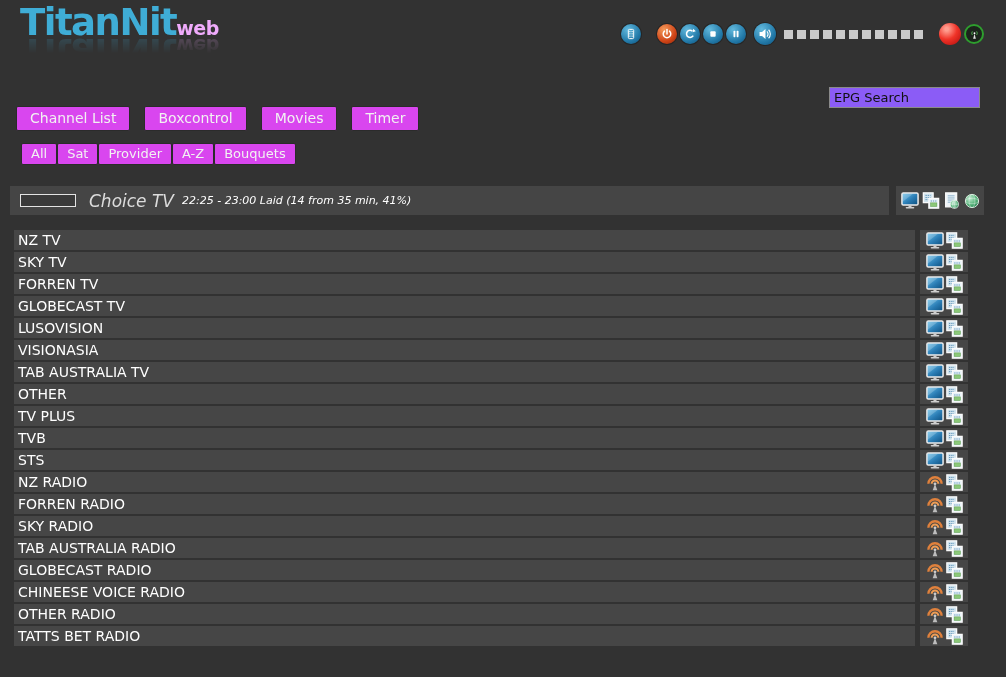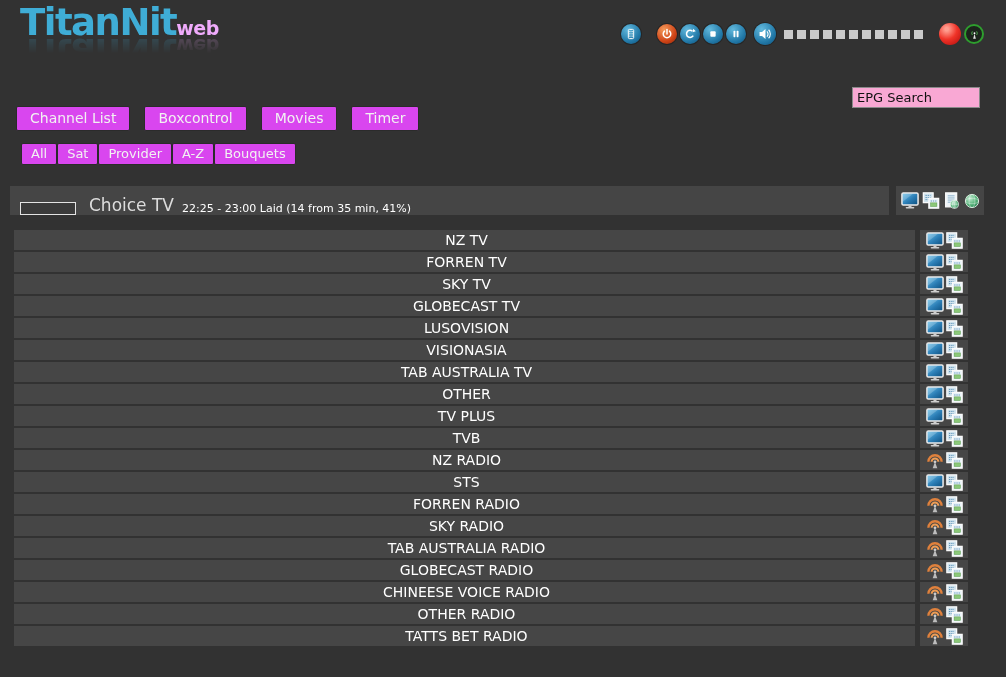--- a/index.html
+++ b/index.html
@@ -44,47 +44,47 @@
   }
   .stream {
     width:20px; height:20px; border-radius:50%; margin-left:3px;
     background:#1c241c; border:2px solid #2e9e2e;
     display:flex; align-items:center; justify-content:center;
   }
   .stream svg { width:13px; height:13px; display:block; }
 
   .search { position:absolute; top:87px; right:26px; }
   .search input {
-    width:128px; height:21px; background:#f9a8d4; color:#111;
+    width:151px; height:21px; background:#8b5cf6; color:#111;
     border:1px solid #8a8a8a; font-family:"DejaVu Sans","Liberation Sans",sans-serif;
     font-size:13px; padding:1px 4px; outline:none;
   }
 
   
   .nav-main { margin-left:16px; display:flex; gap:14px; }
   .nav-filter { margin-left:21px; margin-top:12px; display:flex; }
   .btn {
     background:#d946ef; border:1px solid #2b2b2b; border-radius:2px;
     color:#f2f2f2; font-size:14px; padding:3px 13px 4px;
     font-family:inherit; cursor:pointer; white-space:nowrap;
   }
   .btn.small { font-size:13px; padding:2px 9px 3px; }
 
   
   .now-playing { margin:21px 22px 0 10px; display:flex; gap:7px; height:29px; }
-  .np-main { flex:1; background:#454545; display:flex; align-items:flex-end; padding-left:10px; }
+  .np-main { flex:1; background:#454545; display:flex; align-items:center; padding-left:10px;font-style:italic; }
   .progress { width:56px; height:13px; border:1px solid #e3e3e3; background:#3a3a3a; }
   .progress-fill { height:100%; background:#e87b0c; }
   .np-channel { font-size:17px; color:#dcdcdc; margin-left:13px; }
   .np-epg { font-size:11px; color:#fff; margin-left:8px; }
   .np-icons { width:88px; background:#454545; display:flex; align-items:center; justify-content:center; gap:3px; }
   .np-icons .ic svg, .cell.icons .ic svg { display:block; }
 
   
-  .channel-table { margin:15px 38px 0 14px;text-align:center; }
+  .channel-table { margin:15px 38px 0 14px; }
   .row { display:flex; gap:5px; margin-bottom:2px; height:20px; }
   .cell.label {
     flex:1; background:#464646; color:#fff; font-size:14px;
     line-height:20px; padding-left:4px; white-space:nowrap; overflow:hidden;
   }
   .cell.icons { width:48px; background:#464646; display:flex; align-items:center; justify-content:center; gap:2px; }
   .ic { display:block; line-height:0; }
   .row .tv-ic svg, .row .radio-ic svg { width:18px; height:17px; }
   .row .pages-ic svg { width:17px; height:17px; }
   .np-icons .ic svg { width:18px; height:17px; }
@@ -305,54 +305,54 @@
 
       <span class="ic pages-ic">
           <svg>
             <use href="#i-pages" xlink:href="#i-pages"></use>
           </svg>
         </span>
     </div>
   </div>
 
   <div class="row tv">
+    <div class="cell label">SKY TV</div>
+    <div class="cell icons">
+      <span class="ic tv-ic">
+          <svg>
+            <use href="#i-monitor" xlink:href="#i-monitor"></use>
+          </svg>
+        </span>
+
+      <span class="ic pages-ic">
+          <svg>
+            <use href="#i-pages" xlink:href="#i-pages"></use>
+          </svg>
+        </span>
+    </div>
+  </div>
+
+  <div class="row tv">
     <div class="cell label">FORREN TV</div>
     <div class="cell icons">
       <span class="ic tv-ic">
           <svg>
             <use href="#i-monitor" xlink:href="#i-monitor"></use>
           </svg>
         </span>
 
       <span class="ic pages-ic">
           <svg>
             <use href="#i-pages" xlink:href="#i-pages"></use>
           </svg>
         </span>
     </div>
   </div>
 
   <div class="row tv">
-    <div class="cell label">SKY TV</div>
-    <div class="cell icons">
-      <span class="ic tv-ic">
-          <svg>
-            <use href="#i-monitor" xlink:href="#i-monitor"></use>
-          </svg>
-        </span>
-
-      <span class="ic pages-ic">
-          <svg>
-            <use href="#i-pages" xlink:href="#i-pages"></use>
-          </svg>
-        </span>
-    </div>
-  </div>
-
-  <div class="row tv">
     <div class="cell label">GLOBECAST TV</div>
     <div class="cell icons">
       <span class="ic tv-ic">
           <svg>
             <use href="#i-monitor" xlink:href="#i-monitor"></use>
           </svg>
         </span>
 
       <span class="ic pages-ic">
           <svg>
@@ -458,54 +458,54 @@
         </span>
 
       <span class="ic pages-ic">
           <svg>
             <use href="#i-pages" xlink:href="#i-pages"></use>
           </svg>
         </span>
     </div>
   </div>
 
+  <div class="row tv">
+    <div class="cell label">STS</div>
+    <div class="cell icons">
+      <span class="ic tv-ic">
+          <svg>
+            <use href="#i-monitor" xlink:href="#i-monitor"></use>
+          </svg>
+        </span>
+
+      <span class="ic pages-ic">
+          <svg>
+            <use href="#i-pages" xlink:href="#i-pages"></use>
+          </svg>
+        </span>
+    </div>
+  </div>
+
   <div class="row radio">
     <div class="cell label">NZ RADIO</div>
     <div class="cell icons">
 
       <span class="ic radio-ic">
           <svg>
             <use href="#i-radio" xlink:href="#i-radio"></use>
           </svg>
         </span>
       <span class="ic pages-ic">
           <svg>
             <use href="#i-pages" xlink:href="#i-pages"></use>
           </svg>
         </span>
     </div>
   </div>
 
-  <div class="row tv">
-    <div class="cell label">STS</div>
-    <div class="cell icons">
-      <span class="ic tv-ic">
-          <svg>
-            <use href="#i-monitor" xlink:href="#i-monitor"></use>
-          </svg>
-        </span>
-
-      <span class="ic pages-ic">
-          <svg>
-            <use href="#i-pages" xlink:href="#i-pages"></use>
-          </svg>
-        </span>
-    </div>
-  </div>
-
   <div class="row radio">
     <div class="cell label">FORREN RADIO</div>
     <div class="cell icons">
 
       <span class="ic radio-ic">
           <svg>
             <use href="#i-radio" xlink:href="#i-radio"></use>
           </svg>
         </span>
       <span class="ic pages-ic">

